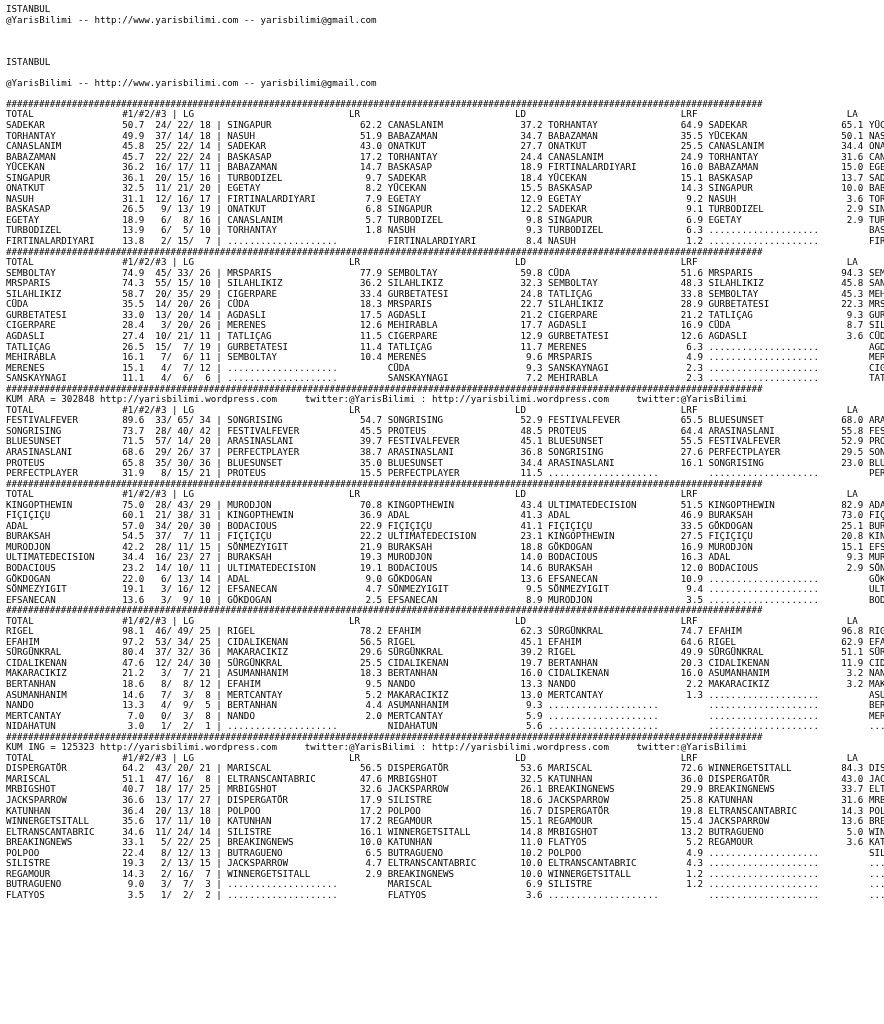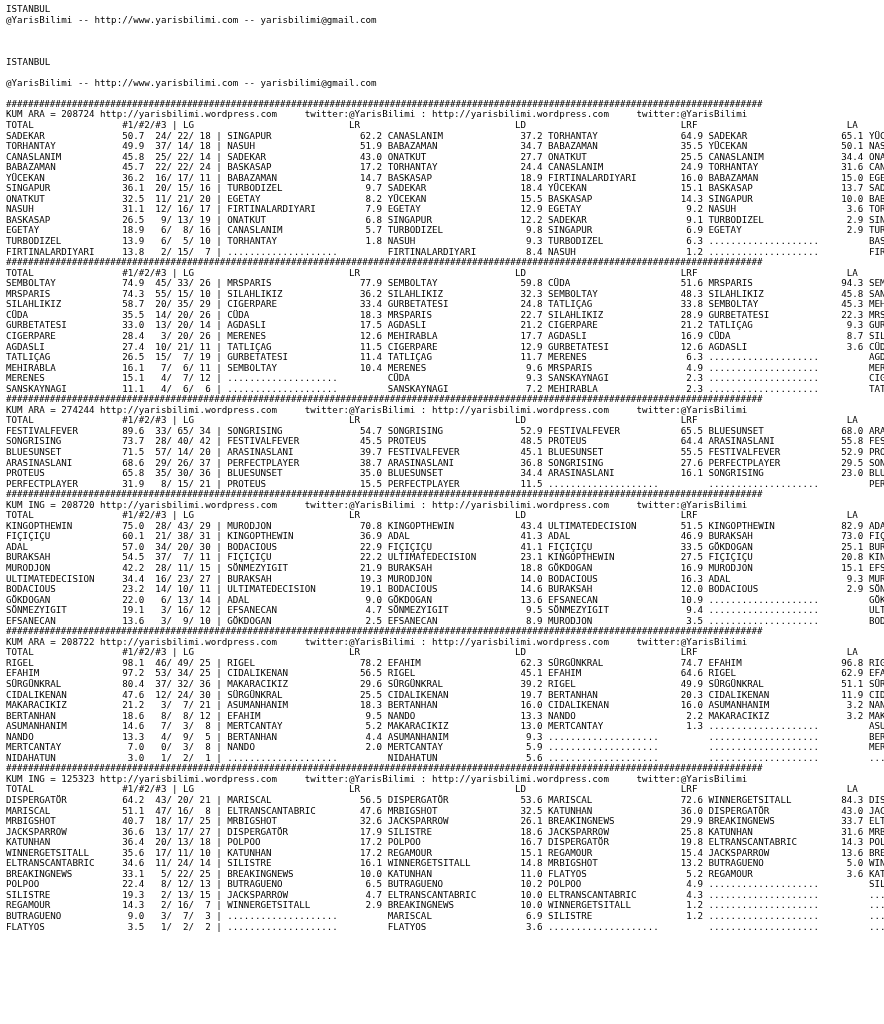--- a/index.html
+++ b/index.html
@@ -43,21 +43,20 @@
   <pre>@YarisBilimi -- http://www.yarisbilimi.com -- yarisbilimi@gmail.com</pre>
   <div class="blank"></div>
   <div class="blank"></div>
   <div class="blank"></div>
   <pre>ISTANBUL</pre>
   <div class="blank"></div>
   <pre>@YarisBilimi -- http://www.yarisbilimi.com -- yarisbilimi@gmail.com</pre>
   <div class="blank"></div>
 
   <pre class="sep">##########################################################################################################################################</pre>
-  <pre>KUM ARA = 208724 http://yarisbilimi.wordpress.com     twitter:@YarisBilimi : http://yarisbilimi.wordpress.com     twitter:@YarisBilimi</pre>
   <pre>TOTAL                #1/#2/#3 | LG                            LR                            LD                            LRF                           LA</pre>
   <pre>SADEKAR              50.7  24/ 22/ 18 | SINGAPUR                62.2 CANASLANIM              37.2 TORHANTAY               64.9 SADEKAR                 65.1 YÜCEKAN                 37.9</pre>
   <pre>TORHANTAY            49.9  37/ 14/ 18 | NASUH                   51.9 BABAZAMAN               34.7 BABAZAMAN               35.5 YÜCEKAN                 50.1 NASUH                   28.0</pre>
   <pre>CANASLANIM           45.8  25/ 22/ 14 | SADEKAR                 43.0 ONATKUT                 27.7 ONATKUT                 25.5 CANASLANIM              34.4 ONATKUT                 27.2</pre>
   <pre>BABAZAMAN            45.7  22/ 22/ 24 | BASKASAP                17.2 TORHANTAY               24.4 CANASLANIM              24.9 TORHANTAY               31.6 CANASLANIM              24.3</pre>
   <pre>YÜCEKAN              36.2  16/ 17/ 11 | BABAZAMAN               14.7 BASKASAP                18.9 FIRTINALARDIYARI        16.0 BABAZAMAN               15.0 EGETAY                  23.6</pre>
   <pre>SINGAPUR             36.1  20/ 15/ 16 | TURBODIZEL               9.7 SADEKAR                 18.4 YÜCEKAN                 15.1 BASKASAP                13.7 SADEKAR                 21.5</pre>
   <pre>ONATKUT              32.5  11/ 21/ 20 | EGETAY                   8.2 YÜCEKAN                 15.5 BASKASAP                14.3 SINGAPUR                10.0 BABAZAMAN               20.7</pre>
   <pre>NASUH                31.1  12/ 16/ 17 | FIRTINALARDIYARI         7.9 EGETAY                  12.9 EGETAY                   9.2 NASUH                    3.6 TORHANTAY               16.5</pre>
   <pre>BASKASAP             26.5   9/ 13/ 19 | ONATKUT                  6.8 SINGAPUR                12.2 SADEKAR                  9.1 TURBODIZEL               2.9 SINGAPUR                11.5</pre>
@@ -73,45 +72,43 @@
   <pre>CÜDA                 35.5  14/ 20/ 26 | CÜDA                    18.3 MRSPARIS                22.7 SILAHLIKIZ              28.9 GURBETATESI             22.3 MRSPARIS                27.3</pre>
   <pre>GURBETATESI          33.0  13/ 20/ 14 | AGDASLI                 17.5 AGDASLI                 21.2 CIGERPARE               21.2 TATLIÇAG                 9.3 GURBETATESI             25.7</pre>
   <pre>CIGERPARE            28.4   3/ 20/ 26 | MERENES                 12.6 MEHIRABLA               17.7 AGDASLI                 16.9 CÜDA                     8.7 SILAHLIKIZ              21.5</pre>
   <pre>AGDASLI              27.4  10/ 21/ 11 | TATLIÇAG                11.5 CIGERPARE               12.9 GURBETATESI             12.6 AGDASLI                  3.6 CÜDA                    14.3</pre>
   <pre>TATLIÇAG             26.5  15/  7/ 19 | GURBETATESI             11.4 TATLIÇAG                11.7 MERENES                  6.3 ....................         AGDASLI                 12.2</pre>
   <pre>MEHIRABLA            16.1   7/  6/ 11 | SEMBOLTAY               10.4 MERENES                  9.6 MRSPARIS                 4.9 ....................         MERENES                 10.0</pre>
   <pre>MERENES              15.1   4/  7/ 12 | ....................         CÜDA                     9.3 SANSKAYNAGI              2.3 ....................         CIGERPARE                2.9</pre>
   <pre>SANSKAYNAGI          11.1   4/  6/  6 | ....................         SANSKAYNAGI              7.2 MEHIRABLA                2.3 ....................         TATLIÇAG                 2.9</pre>
 
   <pre class="sep">##########################################################################################################################################</pre>
-  <pre>KUM ARA = 274244 http://yarisbilimi.wordpress.com     twitter:@YarisBilimi : http://yarisbilimi.wordpress.com     twitter:@YarisBilimi</pre>
+  <pre>KUM ARA = 302848 http://yarisbilimi.wordpress.com     twitter:@YarisBilimi : http://yarisbilimi.wordpress.com     twitter:@YarisBilimi</pre>
   <pre>TOTAL                #1/#2/#3 | LG                            LR                            LD                            LRF                           LA</pre>
   <pre>FESTIVALFEVER        89.6  33/ 65/ 34 | SONGRISING              54.7 SONGRISING              52.9 FESTIVALFEVER           65.5 BLUESUNSET              68.0 ARASINASLANI            58.7</pre>
   <pre>SONGRISING           73.7  28/ 40/ 42 | FESTIVALFEVER           45.5 PROTEUS                 48.5 PROTEUS                 64.4 ARASINASLANI            55.8 FESTIVALFEVER           52.3</pre>
   <pre>BLUESUNSET           71.5  57/ 14/ 20 | ARASINASLANI            39.7 FESTIVALFEVER           45.1 BLUESUNSET              55.5 FESTIVALFEVER           52.9 PROTEUS                 48.7</pre>
   <pre>ARASINASLANI         68.6  29/ 26/ 37 | PERFECTPLAYER           38.7 ARASINASLANI            36.8 SONGRISING              27.6 PERFECTPLAYER           29.5 SONGRISING              43.7</pre>
   <pre>PROTEUS              65.8  35/ 30/ 36 | BLUESUNSET              35.0 BLUESUNSET              34.4 ARASINASLANI            16.1 SONGRISING              23.0 BLUESUNSET              12.9</pre>
   <pre>PERFECTPLAYER        31.9   8/ 15/ 21 | PROTEUS                 15.5 PERFECTPLAYER           11.5 ....................         ....................         PERFECTPLAYER           12.9</pre>
 
   <pre class="sep">##########################################################################################################################################</pre>
-  <pre>KUM ING = 208720 http://yarisbilimi.wordpress.com     twitter:@YarisBilimi : http://yarisbilimi.wordpress.com     twitter:@YarisBilimi</pre>
   <pre>TOTAL                #1/#2/#3 | LG                            LR                            LD                            LRF                           LA</pre>
   <pre>KINGOPTHEWIN         75.0  28/ 43/ 29 | MURODJON                70.8 KINGOPTHEWIN            43.4 ULTIMATEDECISION        51.5 KINGOPTHEWIN            82.9 ADAL                    59.4</pre>
   <pre>FIÇIÇIÇU             60.1  21/ 38/ 31 | KINGOPTHEWIN            36.9 ADAL                    41.3 ADAL                    46.9 BURAKSAH                73.0 FIÇIÇIÇU                57.9</pre>
   <pre>ADAL                 57.0  34/ 20/ 30 | BODACIOUS               22.9 FIÇIÇIÇU                41.1 FIÇIÇIÇU                33.5 GÖKDOGAN                25.1 BURAKSAH                43.7</pre>
   <pre>BURAKSAH             54.5  37/  7/ 11 | FIÇIÇIÇU                22.2 ULTIMATEDECISION        23.1 KINGOPTHEWIN            27.5 FIÇIÇIÇU                20.8 KINGOPTHEWIN            21.6</pre>
   <pre>MURODJON             42.2  28/ 11/ 15 | SÖNMEZYIGIT             21.9 BURAKSAH                18.8 GÖKDOGAN                16.9 MURODJON                15.1 EFSANECAN               12.9</pre>
   <pre>ULTIMATEDECISION     34.4  16/ 23/ 27 | BURAKSAH                19.3 MURODJON                14.0 BODACIOUS               16.3 ADAL                     9.3 MURODJON                12.9</pre>
   <pre>BODACIOUS            23.2  14/ 10/ 11 | ULTIMATEDECISION        19.1 BODACIOUS               14.6 BURAKSAH                12.0 BODACIOUS                2.9 SÖNMEZYIGIT             10.7</pre>
   <pre>GÖKDOGAN             22.0   6/ 13/ 14 | ADAL                     9.0 GÖKDOGAN                13.6 EFSANECAN               10.9 ....................         GÖKDOGAN                 3.6</pre>
   <pre>SÖNMEZYIGIT          19.1   3/ 16/ 12 | EFSANECAN                4.7 SÖNMEZYIGIT              9.5 SÖNMEZYIGIT              9.4 ....................         ULTIMATEDECISION         3.6</pre>
   <pre>EFSANECAN            13.6   3/  9/ 10 | GÖKDOGAN                 2.5 EFSANECAN                8.9 MURODJON                 3.5 ....................         BODACIOUS                2.9</pre>
 
   <pre class="sep">##########################################################################################################################################</pre>
-  <pre>KUM ARA = 208722 http://yarisbilimi.wordpress.com     twitter:@YarisBilimi : http://yarisbilimi.wordpress.com     twitter:@YarisBilimi</pre>
   <pre>TOTAL                #1/#2/#3 | LG                            LR                            LD                            LRF                           LA</pre>
   <pre>RIGEL                98.1  46/ 49/ 25 | RIGEL                   78.2 EFAHIM                  62.3 SÜRGÜNKRAL              74.7 EFAHIM                  96.8 RIGEL                   50.8</pre>
   <pre>EFAHIM               97.2  53/ 34/ 25 | CIDALIKENAN             56.5 RIGEL                   45.1 EFAHIM                  64.6 RIGEL                   62.9 EFAHIM                  45.3</pre>
   <pre>SÜRGÜNKRAL           80.4  37/ 32/ 36 | MAKARACIKIZ             29.6 SÜRGÜNKRAL              39.2 RIGEL                   49.9 SÜRGÜNKRAL              51.1 SÜRGÜNKRAL              41.4</pre>
   <pre>CIDALIKENAN          47.6  12/ 24/ 30 | SÜRGÜNKRAL              25.5 CIDALIKENAN             19.7 BERTANHAN               20.3 CIDALIKENAN             11.9 CIDALIKENAN             34.3</pre>
   <pre>MAKARACIKIZ          21.2   3/  7/ 21 | ASUMANHANIM             18.3 BERTANHAN               16.0 CIDALIKENAN             16.0 ASUMANHANIM              3.2 NANDO                   24.6</pre>
   <pre>BERTANHAN            18.6   8/  8/ 12 | EFAHIM                   9.5 NANDO                   13.3 NANDO                    2.2 MAKARACIKIZ              3.2 MAKARACIKIZ             10.4</pre>
   <pre>ASUMANHANIM          14.6   7/  3/  8 | MERTCANTAY               5.2 MAKARACIKIZ             13.0 MERTCANTAY               1.3 ....................         ASUMANHANIM              8.8</pre>
   <pre>NANDO                13.3   4/  9/  5 | BERTANHAN                4.4 ASUMANHANIM              9.3 ....................         ....................         BERTANHAN                7.2</pre>
   <pre>MERTCANTAY            7.0   0/  3/  8 | NANDO                    2.0 MERTCANTAY               5.9 ....................         ....................         MERTCANTAY               6.4</pre>

